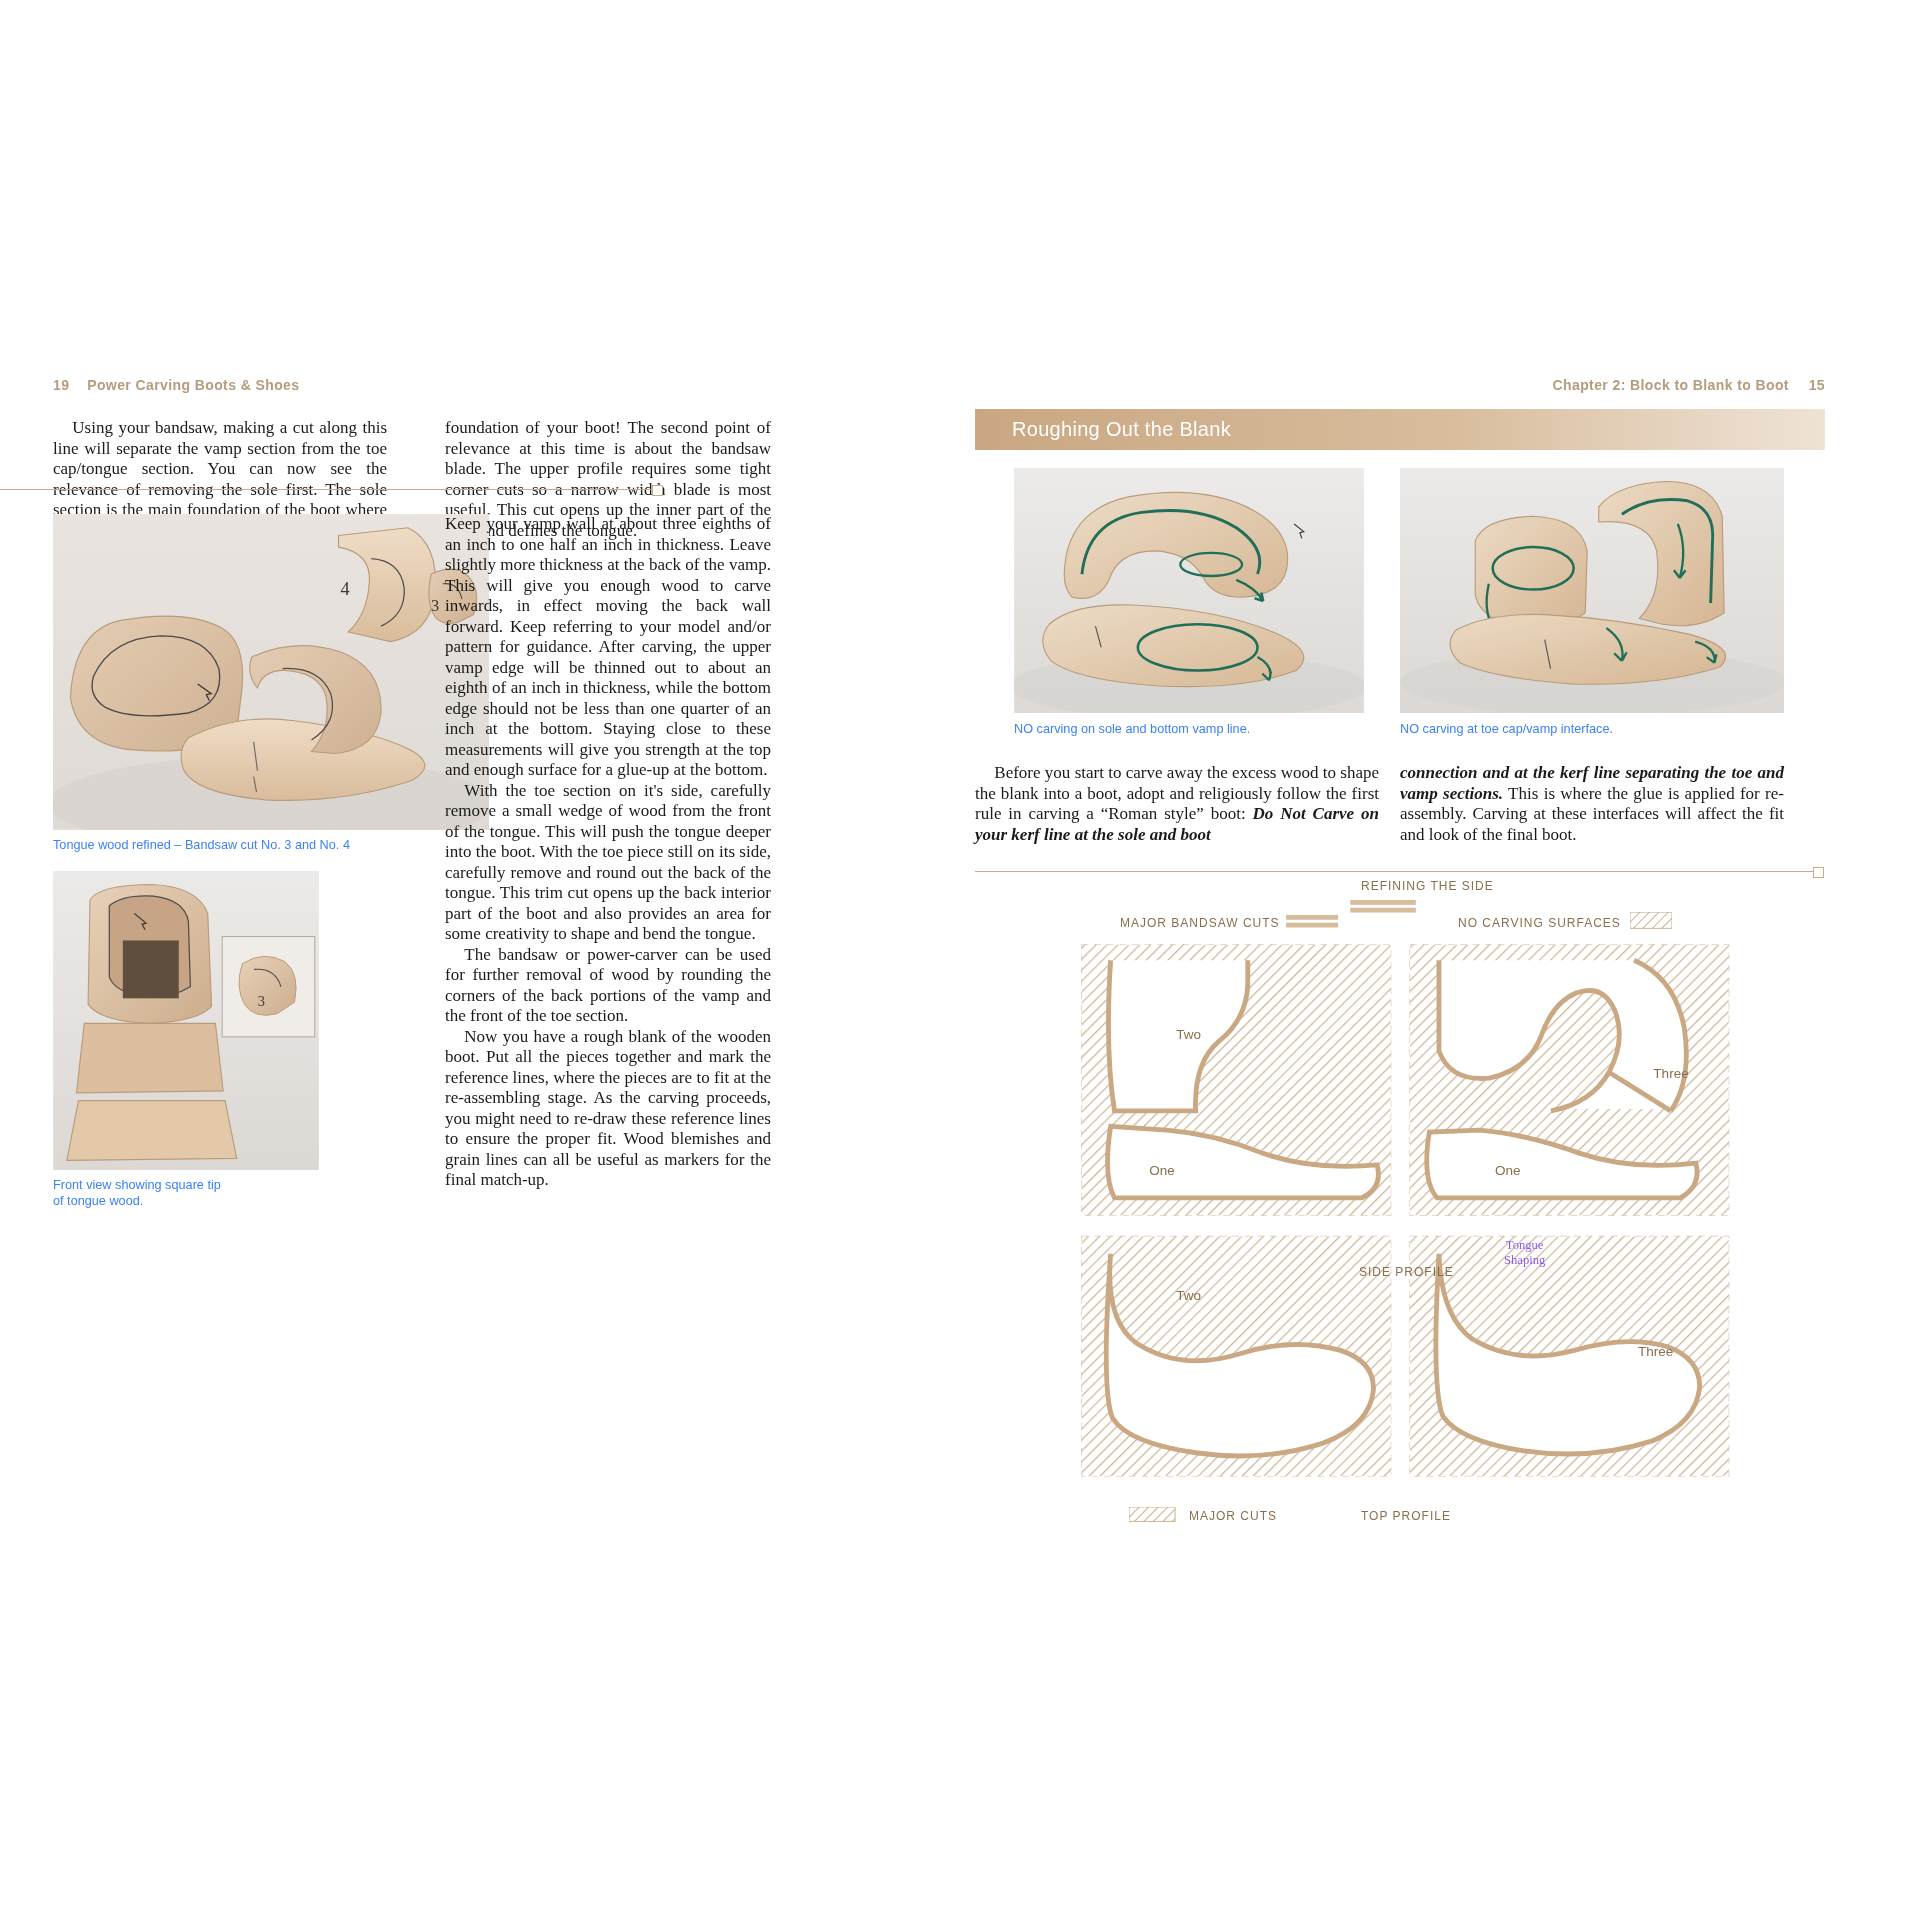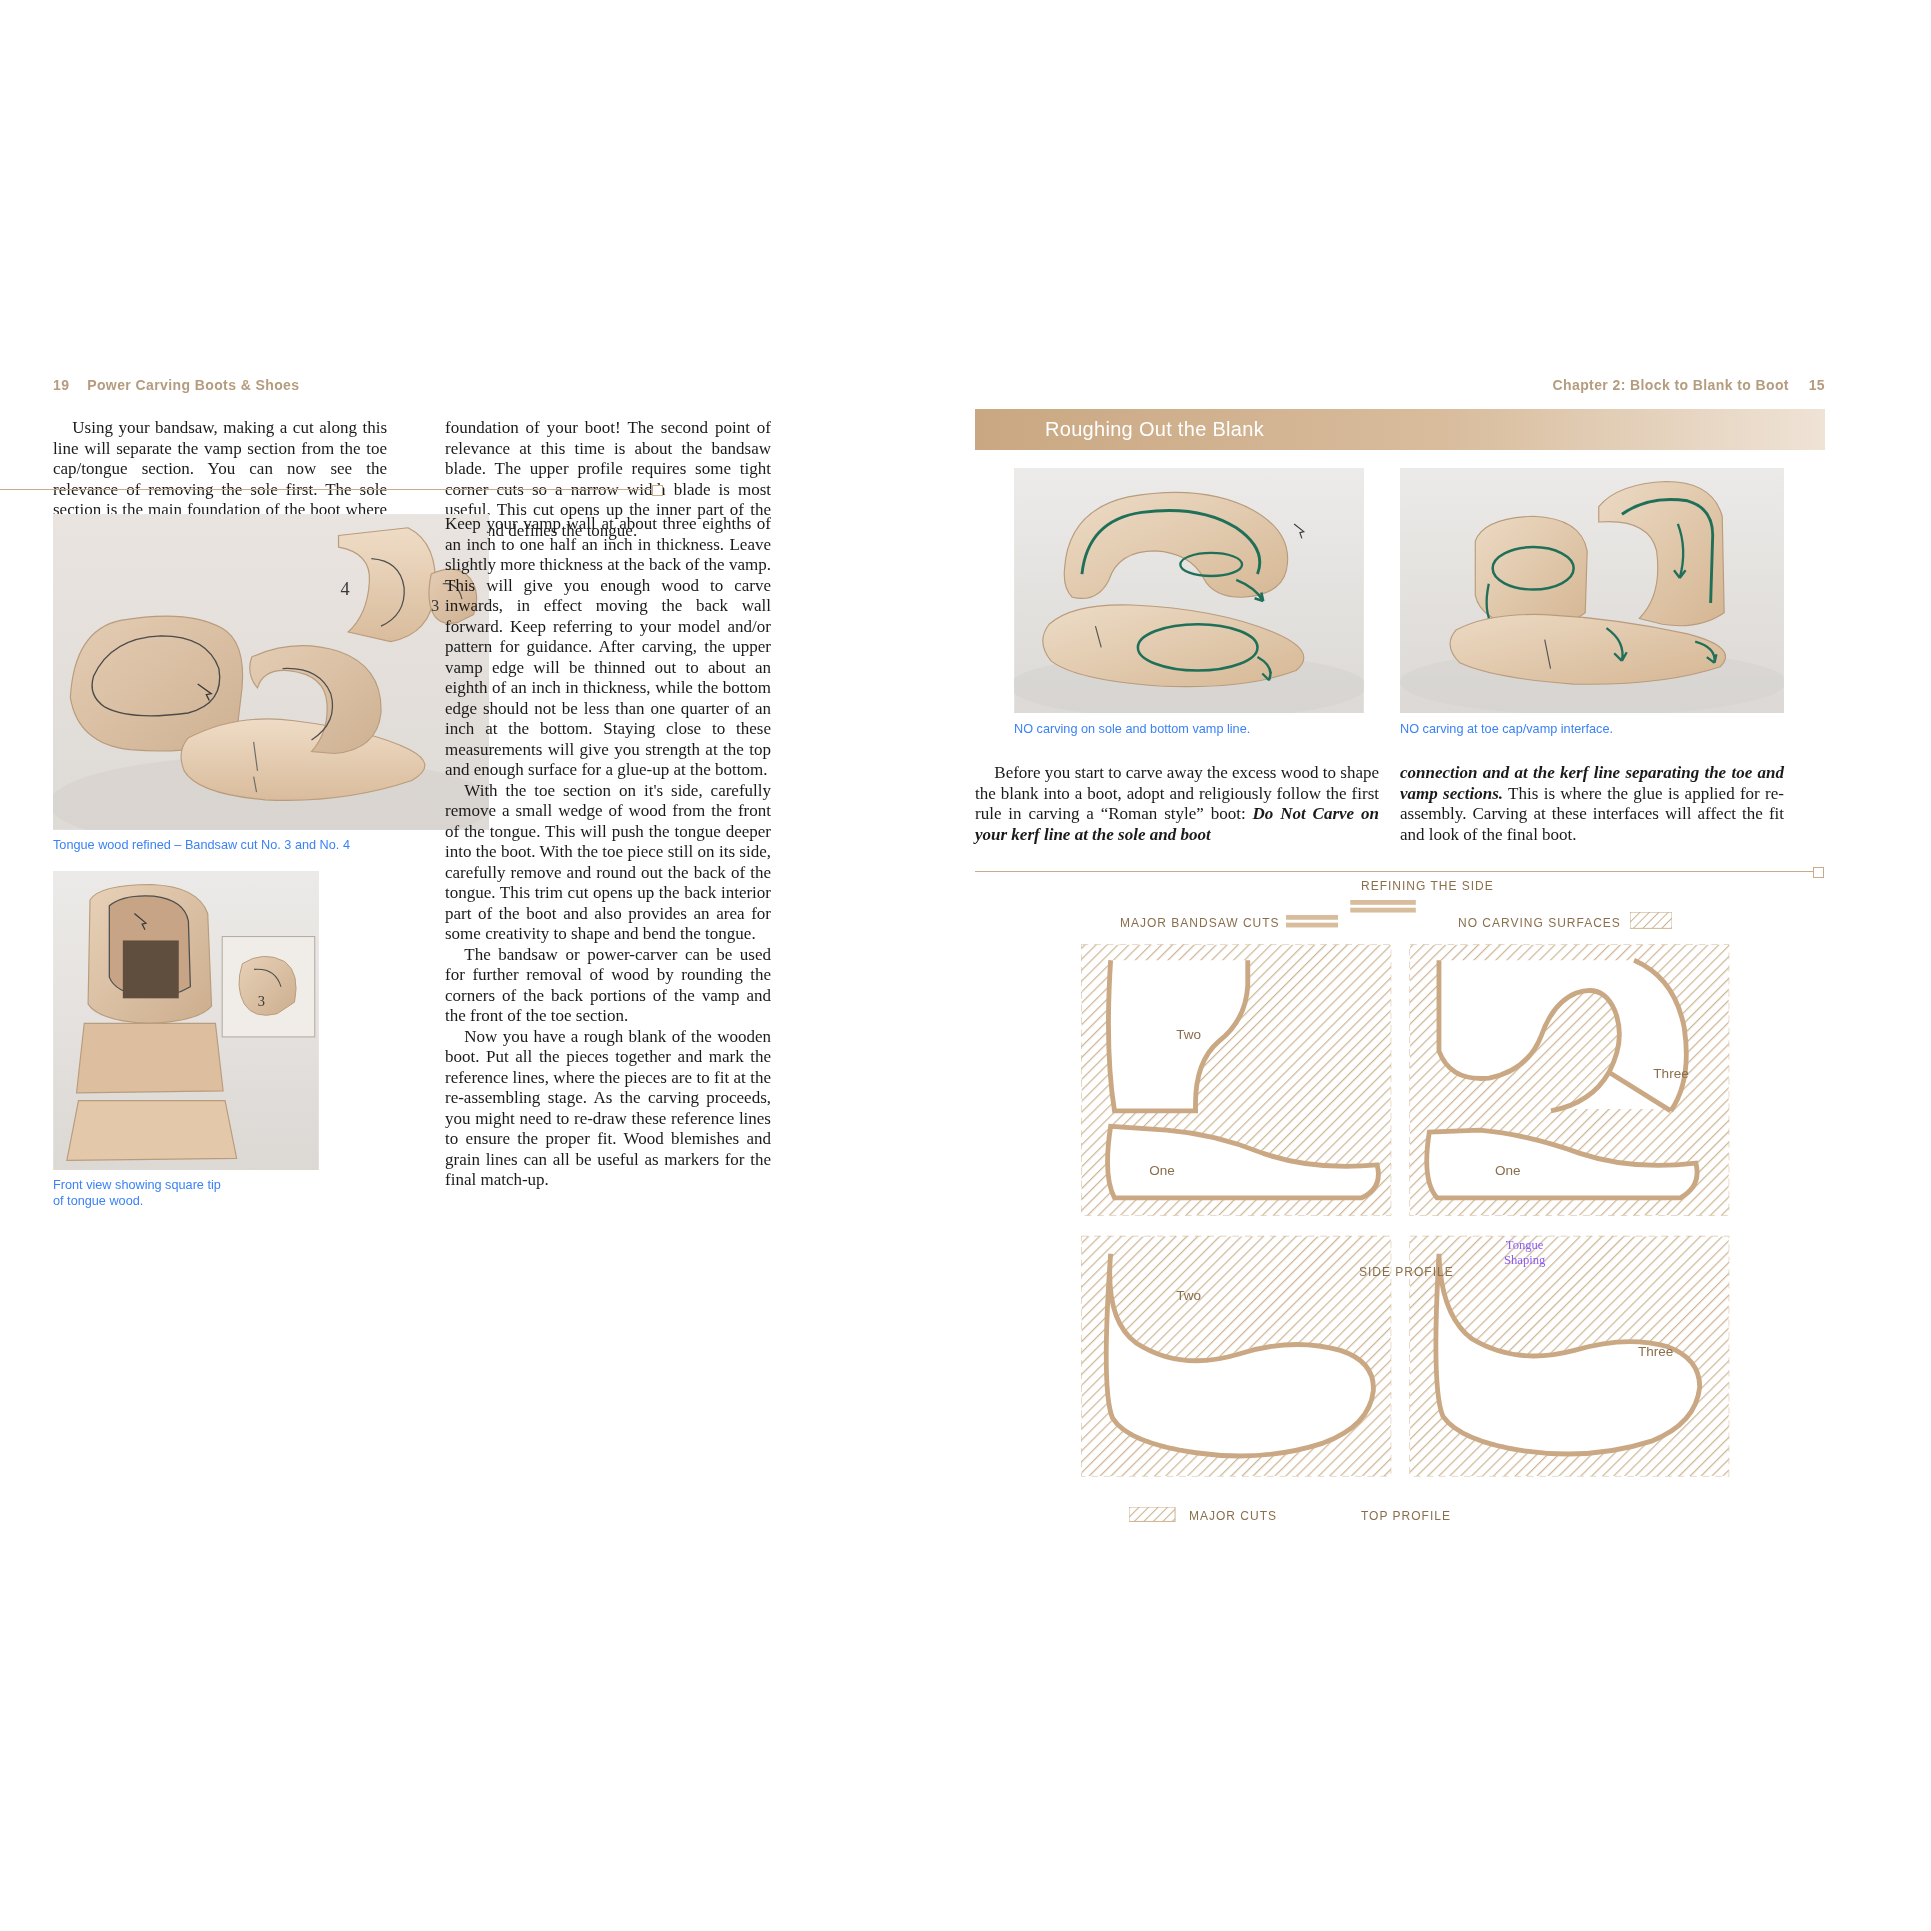--- a/index.html
+++ b/index.html
@@ -102,21 +102,20 @@
     background: linear-gradient(to right, #c9a782 0%, #d8bc9c 55%, #efe3d6 100%);
     display: flex;
     align-items: center;
   }
   .banner span {
     font-family: "Liberation Sans", sans-serif;
     font-size: 20px;
     color: #ffffff;
     padding-left: 37px;
     letter-spacing: 0.3px;
-    margin-left: 33px;
   }
 
   
   .diagram {
     position: absolute;
   }
   .dg-label {
     position: absolute;
     font-family: "Liberation Sans", sans-serif;
     font-size: 12px;

